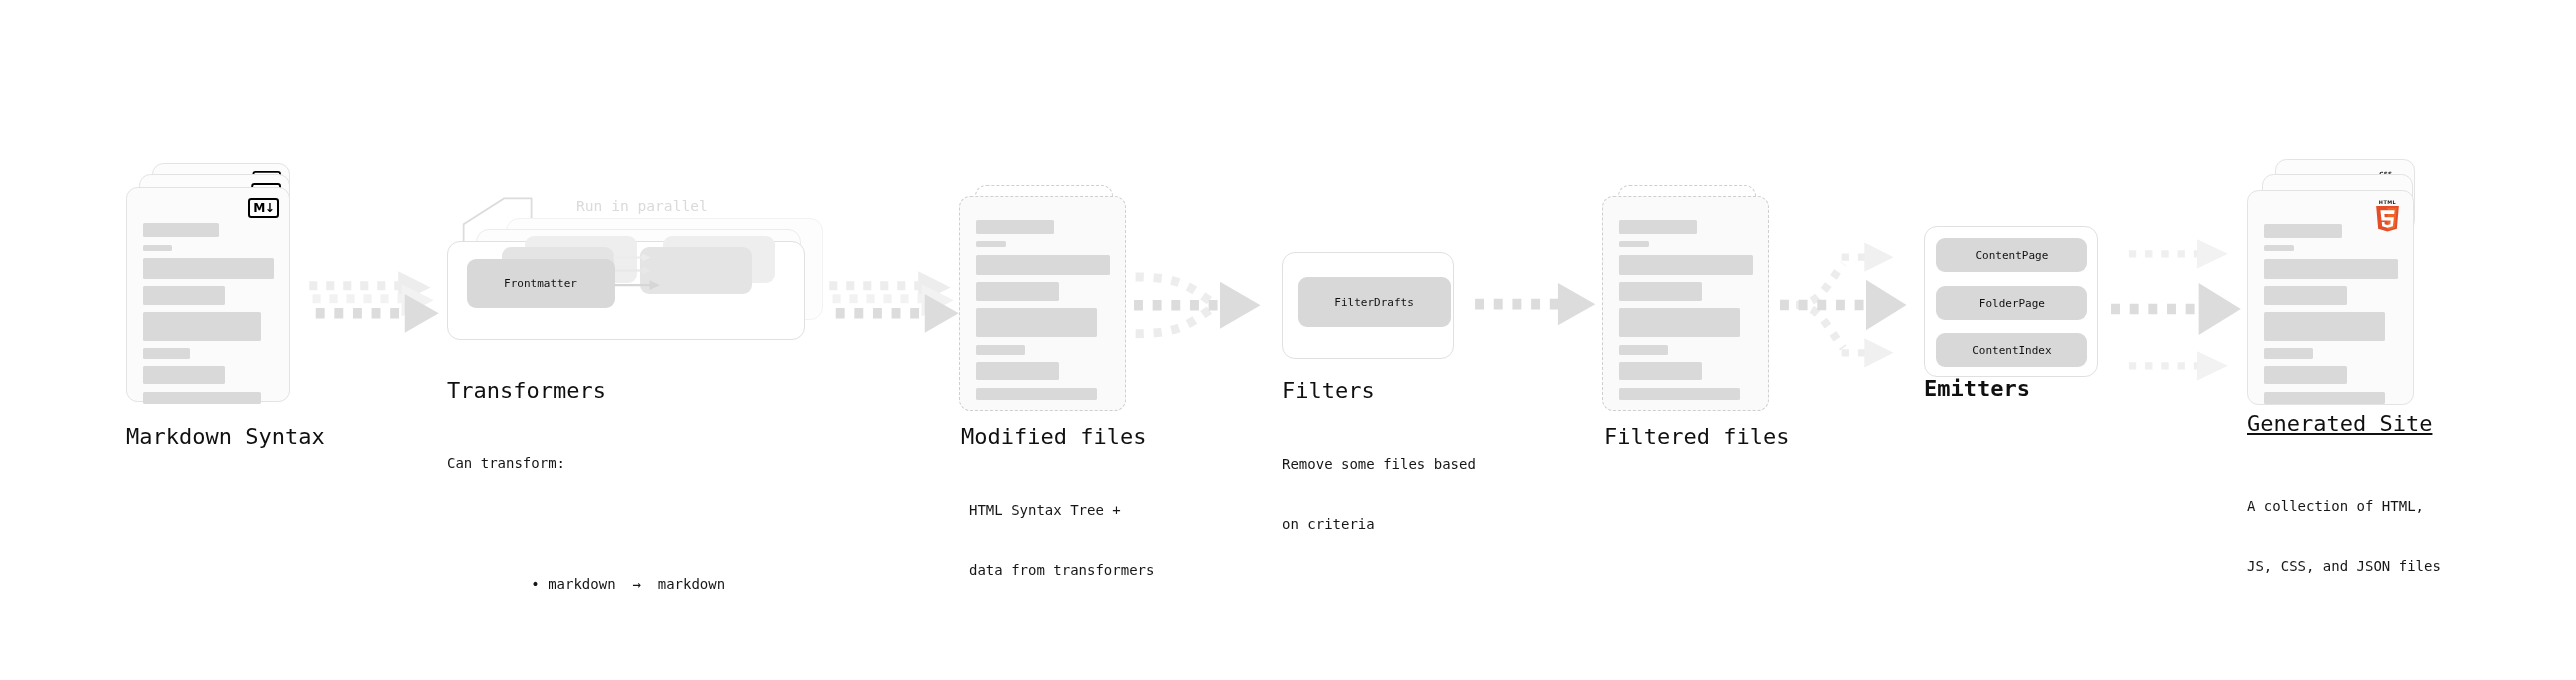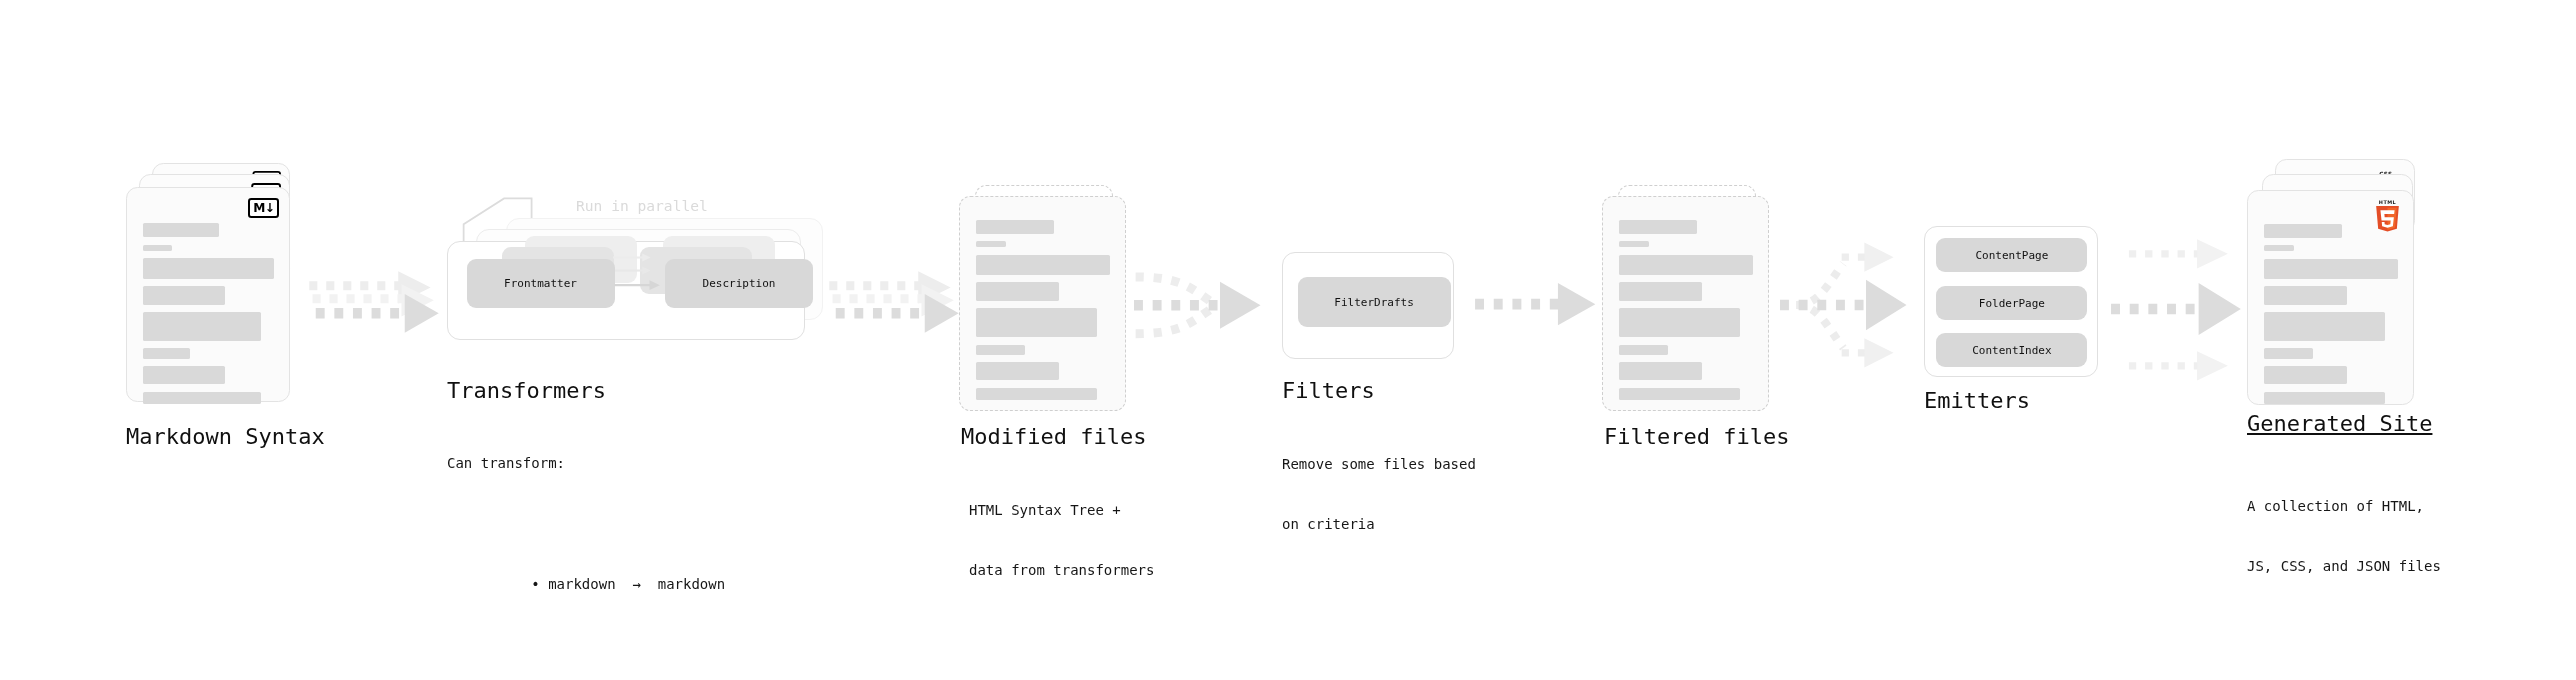--- a/index.html
+++ b/index.html
@@ -195,21 +195,20 @@
         <line x1="0" y1="24" x2="38" y2="24"></line>
       </g>
       <polygon points="36,19 46,24 36,29" fill="#e8e8e8"></polygon>
     </svg>
 
     <div class="pill" style="left:19.5px; top:41px; width:148px; height:49px;">Frontmatter</div>
     <svg class="node" style="left:167px; top:59px;" width="50" height="16.3" viewBox="0 0 62 20">
       <line x1="0" y1="10" x2="46" y2="10" stroke="#d6d6d6" stroke-width="2.6"></line>
       <polygon points="44,4 57,10 44,16" fill="#d6d6d6"></polygon>
     </svg>
-    <div class="pill" style="left:218px; top:41px; width:148px; height:49px;">Description</div>
   </div>
 
   <div class="stage-title" style="left:447px; top:378px;">Transformers</div>
   <div class="stage-desc" style="left:447px; top:412px;">
     <div>Can transform:</div>
     <ul class="blist">
       <li>
         <span>  • </span><span>markdown  →  markdown</span>
       </li>
       
@@ -301,21 +300,21 @@
 
     <line x1="0" y1="85" x2="112" y2="85" stroke="#dcdcdc" stroke-width="13" stroke-dasharray="11 12"></line>
     <polygon points="106,54 156,85 106,116" fill="#dcdcdc"></polygon>
   </svg>
 
   <div class="container-box" style="left:1924px; top:226px; width:174px; height:151px;">
     <div class="pill" style="left:11.4px; top:11.4px; width:151px; height:34px; position:absolute;">ContentPage</div>
     <div class="pill" style="left:11.4px; top:59px; width:151px; height:34px; position:absolute;">FolderPage</div>
     <div class="pill" style="left:11.4px; top:106px; width:151px; height:34px; position:absolute;">ContentIndex</div>
   </div>
-  <div class="stage-title" style="left:1924px; top:388px;">Emitters</div>
+  <div class="stage-title" style="left:1924px; top:376px;font-weight:bold;">Emitters</div>
 
   <svg class="node" style="left:2111px; top:236px;" width="138" height="146" viewBox="0 0 170 180">
     <line x1="22" y1="22" x2="110" y2="22" stroke="#efefef" stroke-width="9" stroke-dasharray="9 11"></line>
     <polygon points="106,4 144,22 106,40" fill="#f2f2f2"></polygon>
 
     <line x1="0" y1="90" x2="114" y2="90" stroke="#dcdcdc" stroke-width="13" stroke-dasharray="11 12"></line>
     <polygon points="108,58 160,90 108,122" fill="#dcdcdc"></polygon>
 
     <line x1="22" y1="160" x2="110" y2="160" stroke="#efefef" stroke-width="9" stroke-dasharray="9 11"></line>
     <polygon points="106,142 144,160 106,178" fill="#f2f2f2"></polygon>

